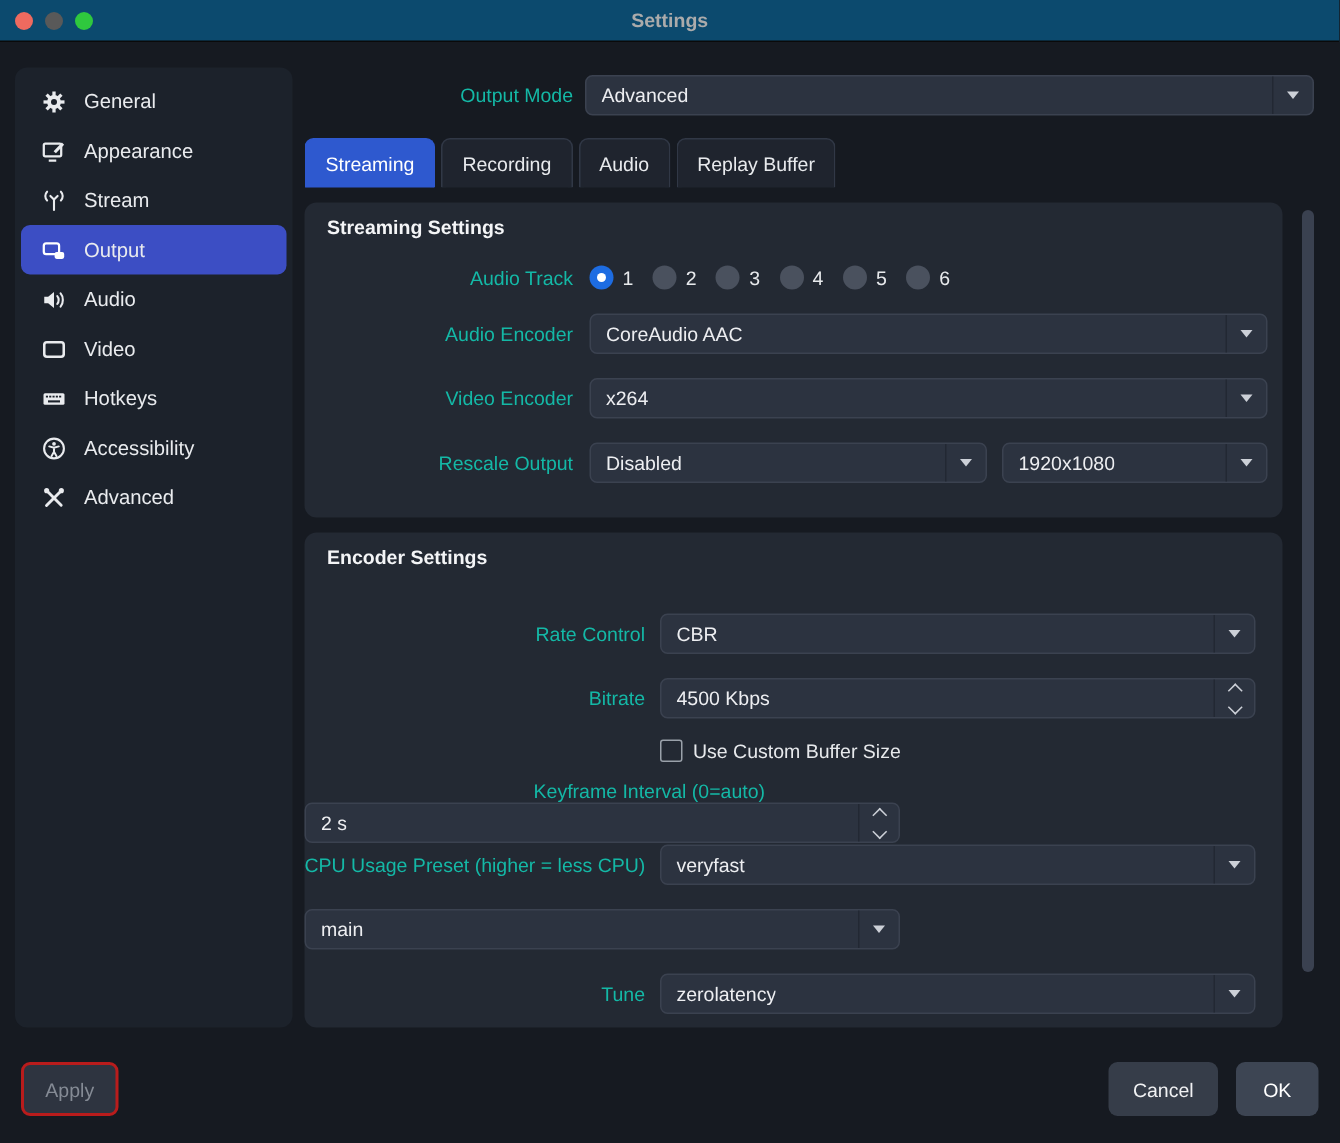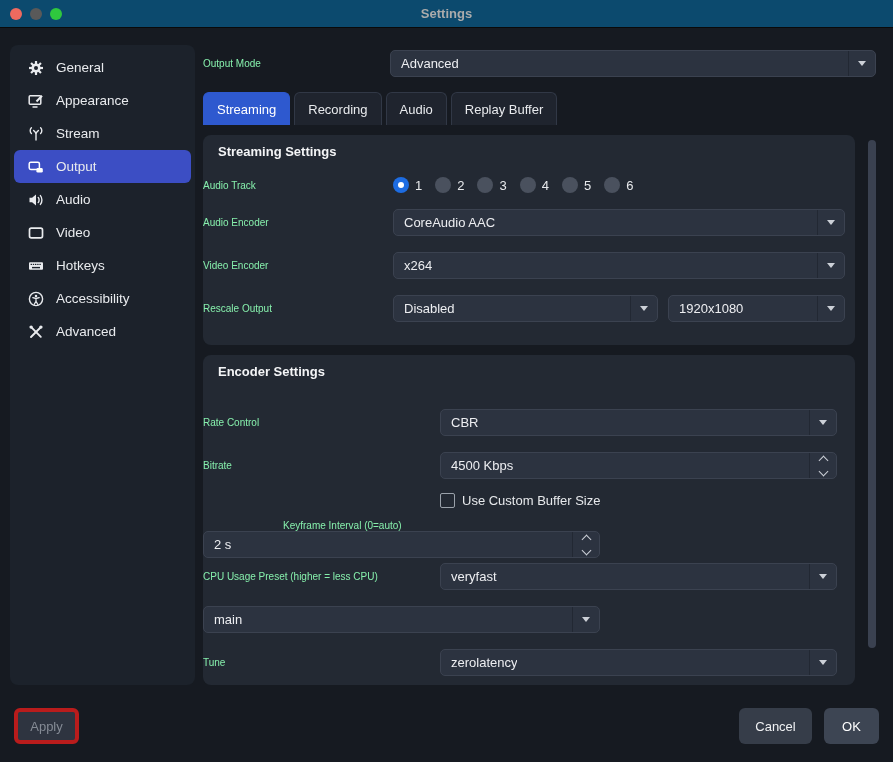--- a/index.html
+++ b/index.html
@@ -31,21 +31,21 @@
     padding-left:18px;color:#e9ebee;font-size:13.5px;cursor:default;
   }
   .side-item.active{
     background:#3c4ec4;border-radius:6px;margin:0 4px;padding-left:14px;
   }
   .sicon{width:16px;height:16px;display:inline-flex;flex:0 0 16px;}
   .sicon svg{width:16px;height:16px;}
   
   .om-row{position:absolute;left:203px;top:50px;display:flex;align-items:center;}
   .om-row .rlabel{width:179px;margin-right:8px;}
-  .rlabel{display:inline-block;font-size:10px;color:#86efac;white-space:nowrap;}
+  .rlabel{display:inline-block;text-align:right;font-size:13px;color:#14b8a6;white-space:nowrap;}
   
   .combo,.spinbox{
     position:relative;height:27px;box-sizing:border-box;
     background:#2c3340;border:1px solid #3b4250;border-radius:5px;
     display:flex;align-items:center;padding:0 34px 0 10px;
     color:#edeef1;font-size:13px;cursor:default;
   }
   .val{white-space:nowrap;overflow:hidden;}
   .arrow-zone,.spin-zone{
     position:absolute;right:0;top:0;bottom:0;width:26px;
@@ -88,21 +88,21 @@
   .radio.checked::after{content:"";position:absolute;left:5px;top:5px;width:6px;height:6px;border-radius:50%;background:#ffffff;}
   
   .checkrow{display:flex;align-items:center;gap:7px;font-size:13px;color:#e7e9ec;}
   .checkbox{width:13px;height:13px;border:1.5px solid #9aa1aa;border-radius:2px;background:transparent;flex:0 0 13px;}
   
   .btn{
     position:absolute;height:36px;box-sizing:border-box;border-radius:6px;
     display:flex;align-items:center;justify-content:center;
     font-size:13px;cursor:default;border:none;
   }
-  .btn-apply{left:14px;top:708px;width:65px;background:#2e3440;color:#858b95;border:4px solid #b91c1c;}
+  .btn-apply{left:14px;top:708px;width:65px;background:#2e3440;color:#858b95;border:2px solid #b91c1c;}
   .btn-cancel{left:739px;top:708px;width:73px;background:#363d49;color:#f0f1f3;}
   .btn-ok{left:824px;top:708px;width:55px;background:#3d4553;color:#ffffff;}
   
   .scroll-thumb{position:absolute;left:868px;top:140px;width:8px;height:508px;border-radius:4px;background:#3a4150;}
 </style>
 </head>
 <body>
 
 <div class="titlebar">
   <div class="lights">

